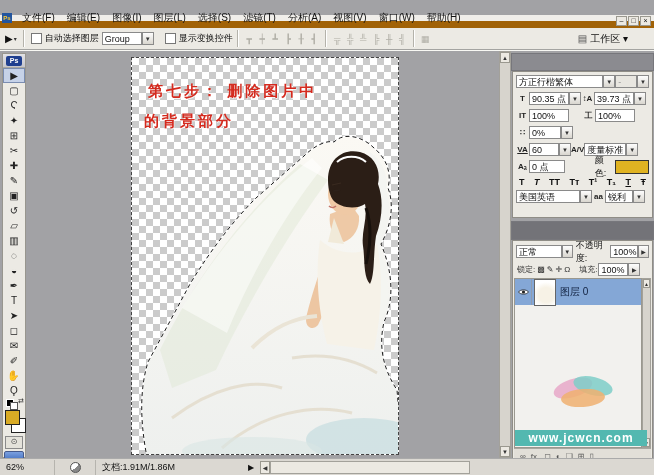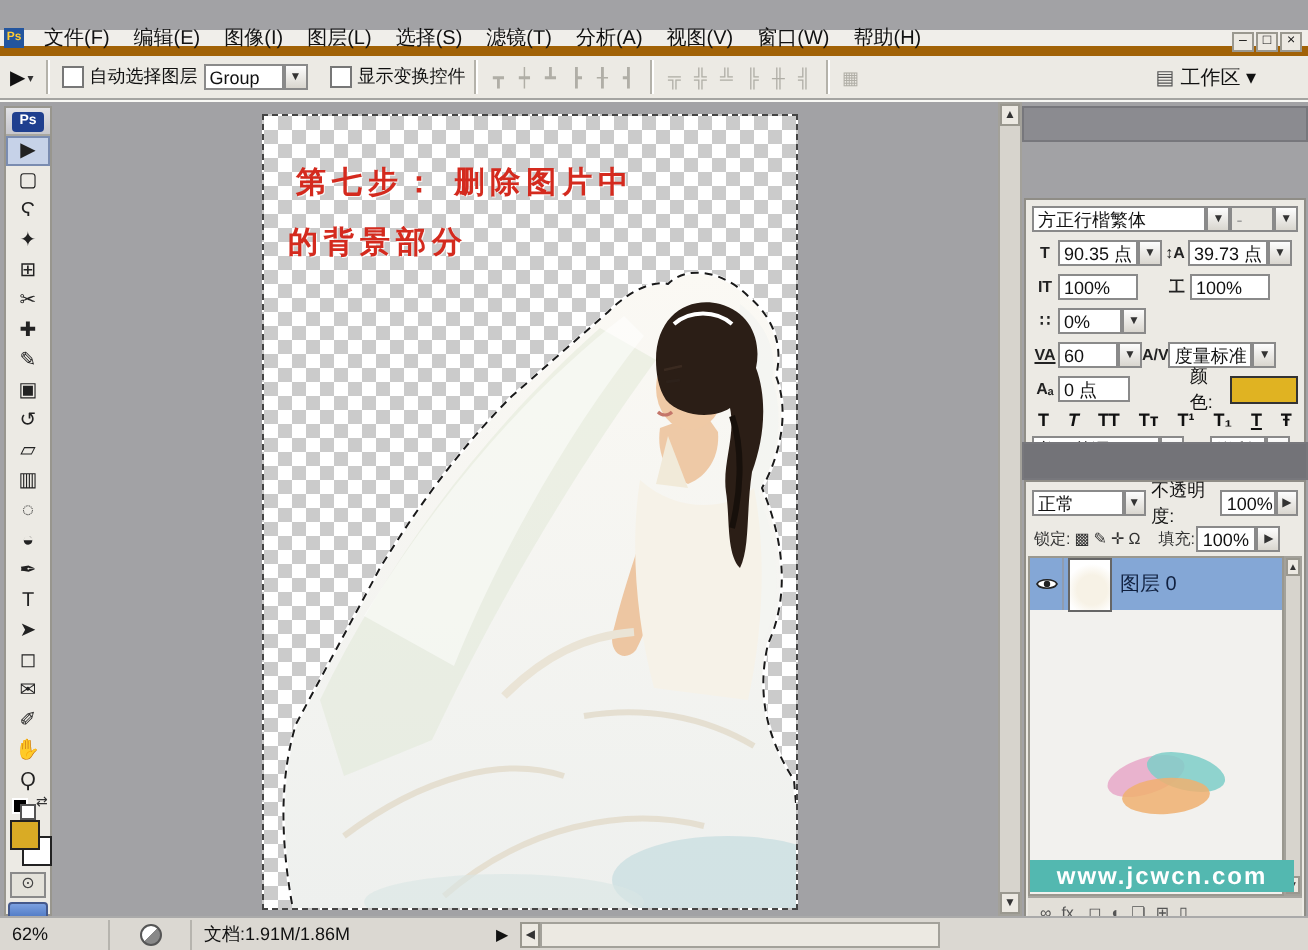--- a/index.html
+++ b/index.html
@@ -13,21 +13,21 @@
     display:flex;align-items:center;border-bottom:1px solid #8a8a8a;box-sizing:border-box;}
   .appicon{width:11px;height:11px;margin:0 3px 0 2px;background:#993322;color:#fff;
     font-size:7px;font-weight:bold;text-align:center;line-height:11px;border-radius:2px;}
   .titletext{font-weight:bold;font-size:10px;color:#1a1a1a;white-space:nowrap;}
   .tb-flower{position:absolute;right:62px;top:-2px;font-size:14px;color:#5b82c8;opacity:.8;}
   .winbtns{position:absolute;right:2px;top:2px;display:flex;gap:1px;}
   .winbtn{width:13px;height:11px;background:linear-gradient(#dfe8f6,#9db8e0);
     border:1px solid #5f7cb0;font-size:8px;line-height:10px;text-align:center;color:#223;box-sizing:border-box;}
   
   .menubar{left:0;top:15px;width:654px;height:13px;background:#f0eeea;
-    display:flex;align-items:center;border-bottom:5px solid #a16207;box-sizing:border-box;}
+    display:flex;align-items:center;border-bottom:7px solid #a16207;box-sizing:border-box;}
   .docicon{width:10px;height:10px;margin:0 4px 0 2px;background:#23559e;color:#fc3;
     font-size:6px;font-weight:bold;text-align:center;line-height:10px;}
   .menuitem{padding:0 6px;font-size:10px;white-space:nowrap;}
   .docbtns{position:absolute;right:3px;top:16px;display:flex;gap:1px;}
   .docbtn{width:11px;height:10px;background:#ece9e2;border:1px solid #9a988f;
     font-size:7px;line-height:8px;text-align:center;box-sizing:border-box;}
   
   .optionsbar{left:0;top:28px;width:654px;height:23px;background:#eceae4;
     border-bottom:2px groove #f8f8f4;box-sizing:border-box;display:flex;align-items:center;}
   .opt-sep{width:1px;height:17px;background:#b4b2aa;border-right:1px solid #fff;margin:0 4px;}
@@ -273,21 +273,21 @@
 
   <div class="abs vscroll">
     <div class="sbtn">▲</div>
     <div class="sbtn" style="position:absolute;bottom:0;">▼</div>
   </div>
 
   <div class="abs dock">
 
     <div class="panelband" style="top:2px;height:18px;"></div>
 
-    <div class="panel" style="top:20px;height:147px;margin-top:28px;">
+    <div class="panel" style="top:20px;height:147px;">
       <div class="cp-row">
         <div class="fld" style="width:88px;">方正行楷繁体</div>
         <div class="ddbtn">▼</div>
         <div class="fld" style="width:22px;color:#999;background:#e8e6e0;">-</div>
         <div class="ddbtn">▼</div>
       </div>
       <div class="cp-row">
         <span class="cp-ic">T</span>
         <div class="fld" style="width:40px;">90.35 点</div>
         <div class="ddbtn">▼</div>

